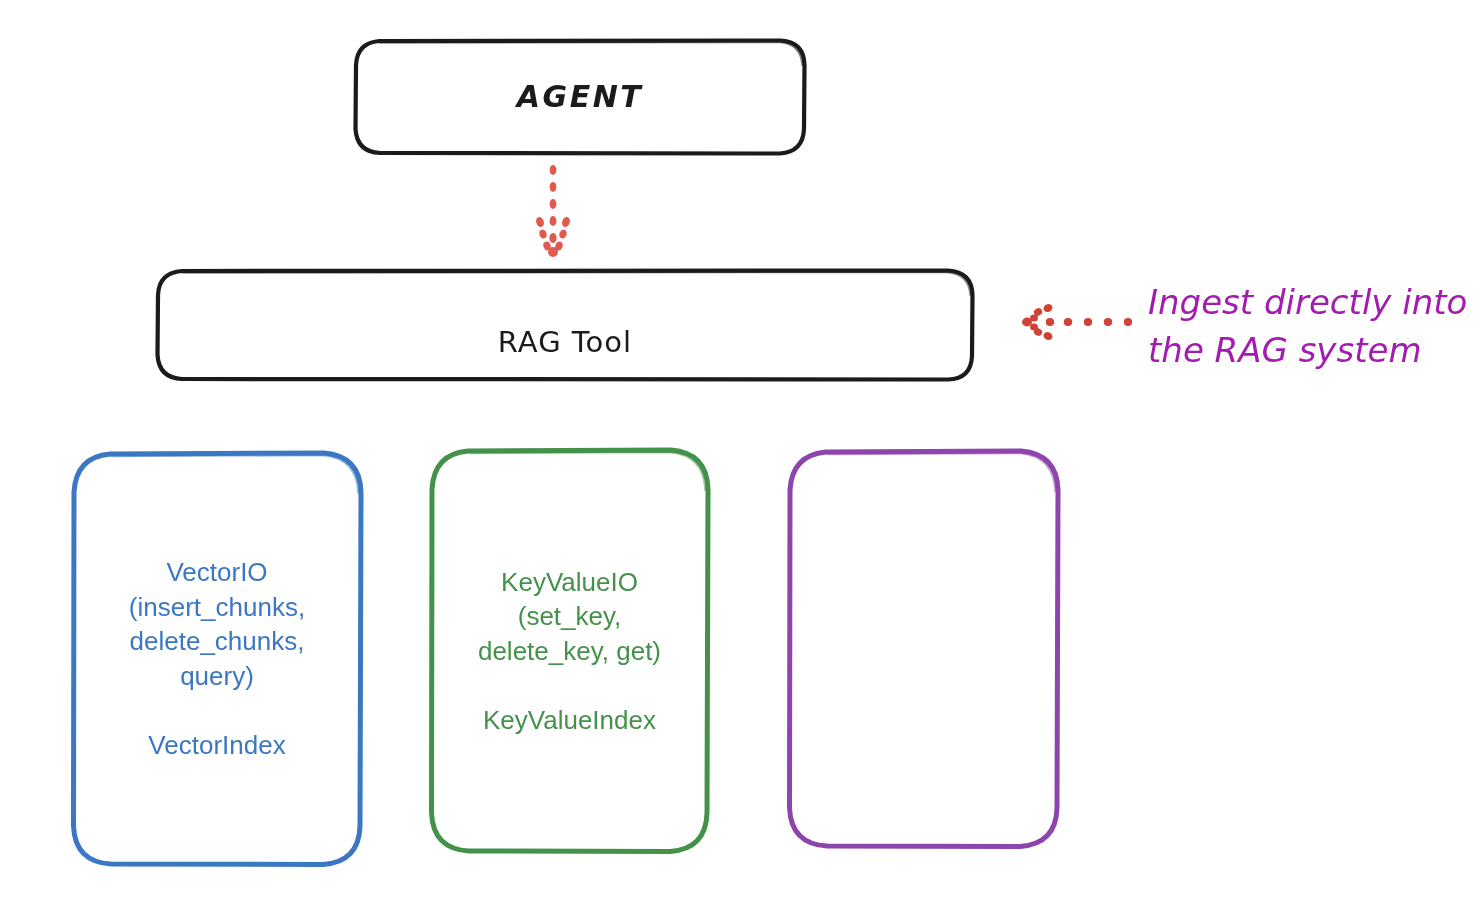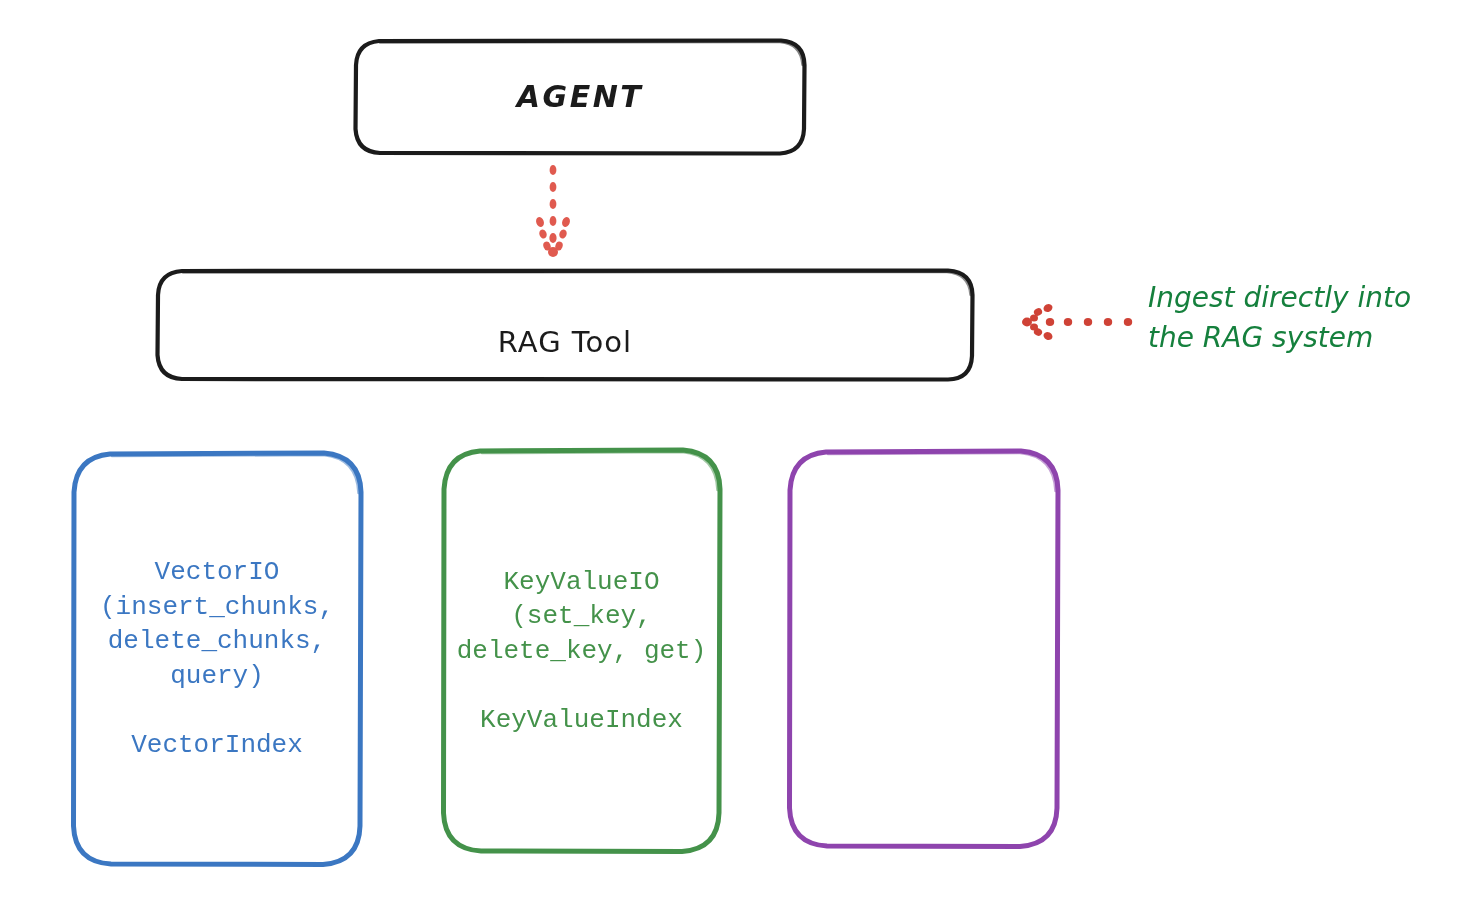--- a/index.html
+++ b/index.html
@@ -74,35 +74,35 @@
     font-family: "DejaVu Sans", sans-serif;
     font-size: 29px;
     font-weight: 500;
     letter-spacing: 1px;
     color: #1b1b1b;
     margin-top: 36px;
   }
 
   
   .provider .node-label {
-    font-family: Liberation Mono, monospace;
+    font-family: Liberation Sans, sans-serif;
     font-size: 26px;
     font-weight: 500;
     line-height: 1.33;
   }
   #vector-box {
     left: 70px;
     top: 450px;
     width: 294px;
     height: 418px;
   }
   #vector-box .node-label { color: #3b77c2; }
 
   #keyvalue-box {
-    left: 440px;
+    left: 428px;
     top: 447px;
     width: 283px;
     height: 408px;
   }
   #keyvalue-box .node-label { color: #44924a; }
 
   #relational-box {
     left: 786px;
     top: 448px;
     width: 275px;
@@ -111,24 +111,24 @@
   #relational-box .node-label { color: #8e44ad; }
 
   
   #annotation-text {
     position: absolute;
     left: 1148px;
     top: 278px;
     width: 330px;
     font-family: "DejaVu Sans", sans-serif;
     font-style: italic;
-    font-size: 28px;
+    font-size: 34px;
     font-weight: 500;
     line-height: 1.42;
-    color: #15803d;
+    color: #a21caf;
     white-space: pre-line;
     text-align: left;
   }
 
   
   #arrow-layer {
     position: absolute;
     left: 0;
     top: 0;
     width: 1484px;

